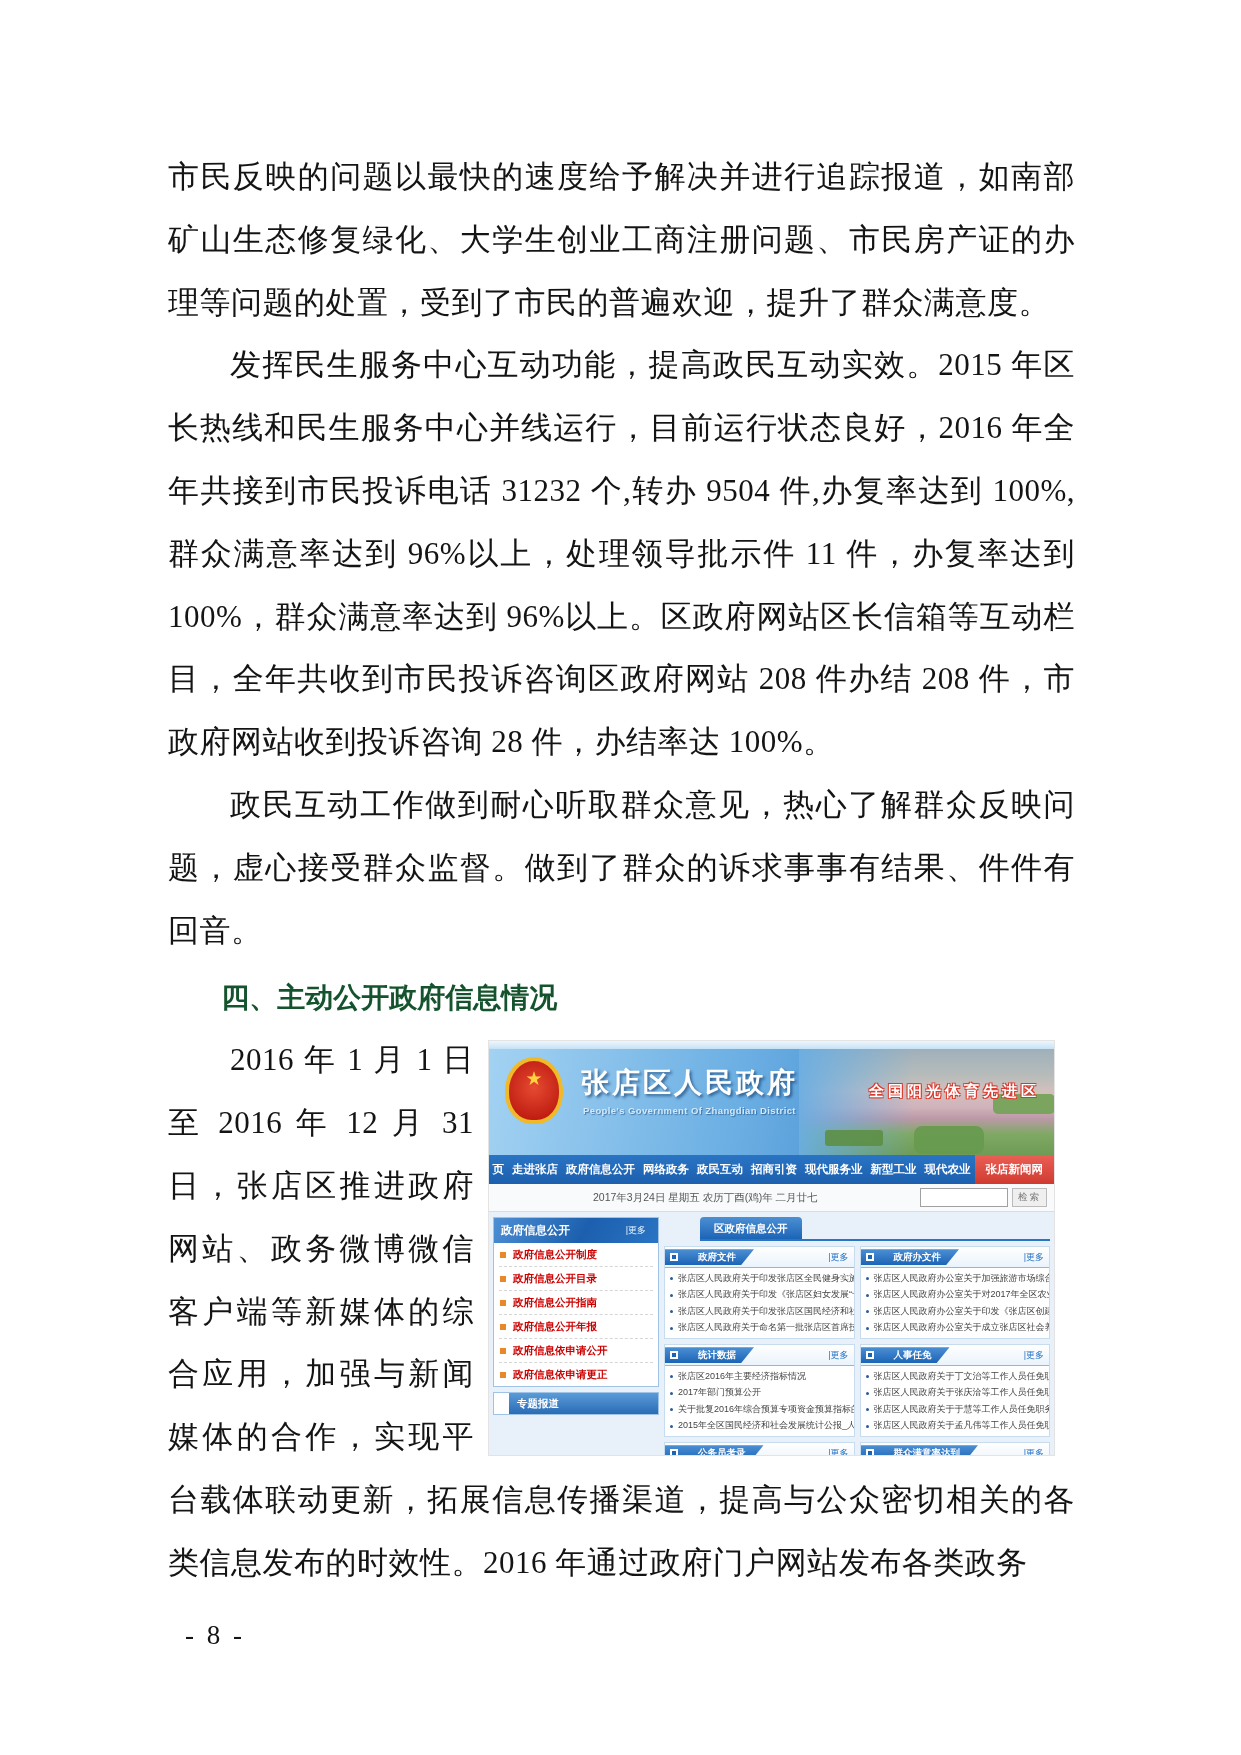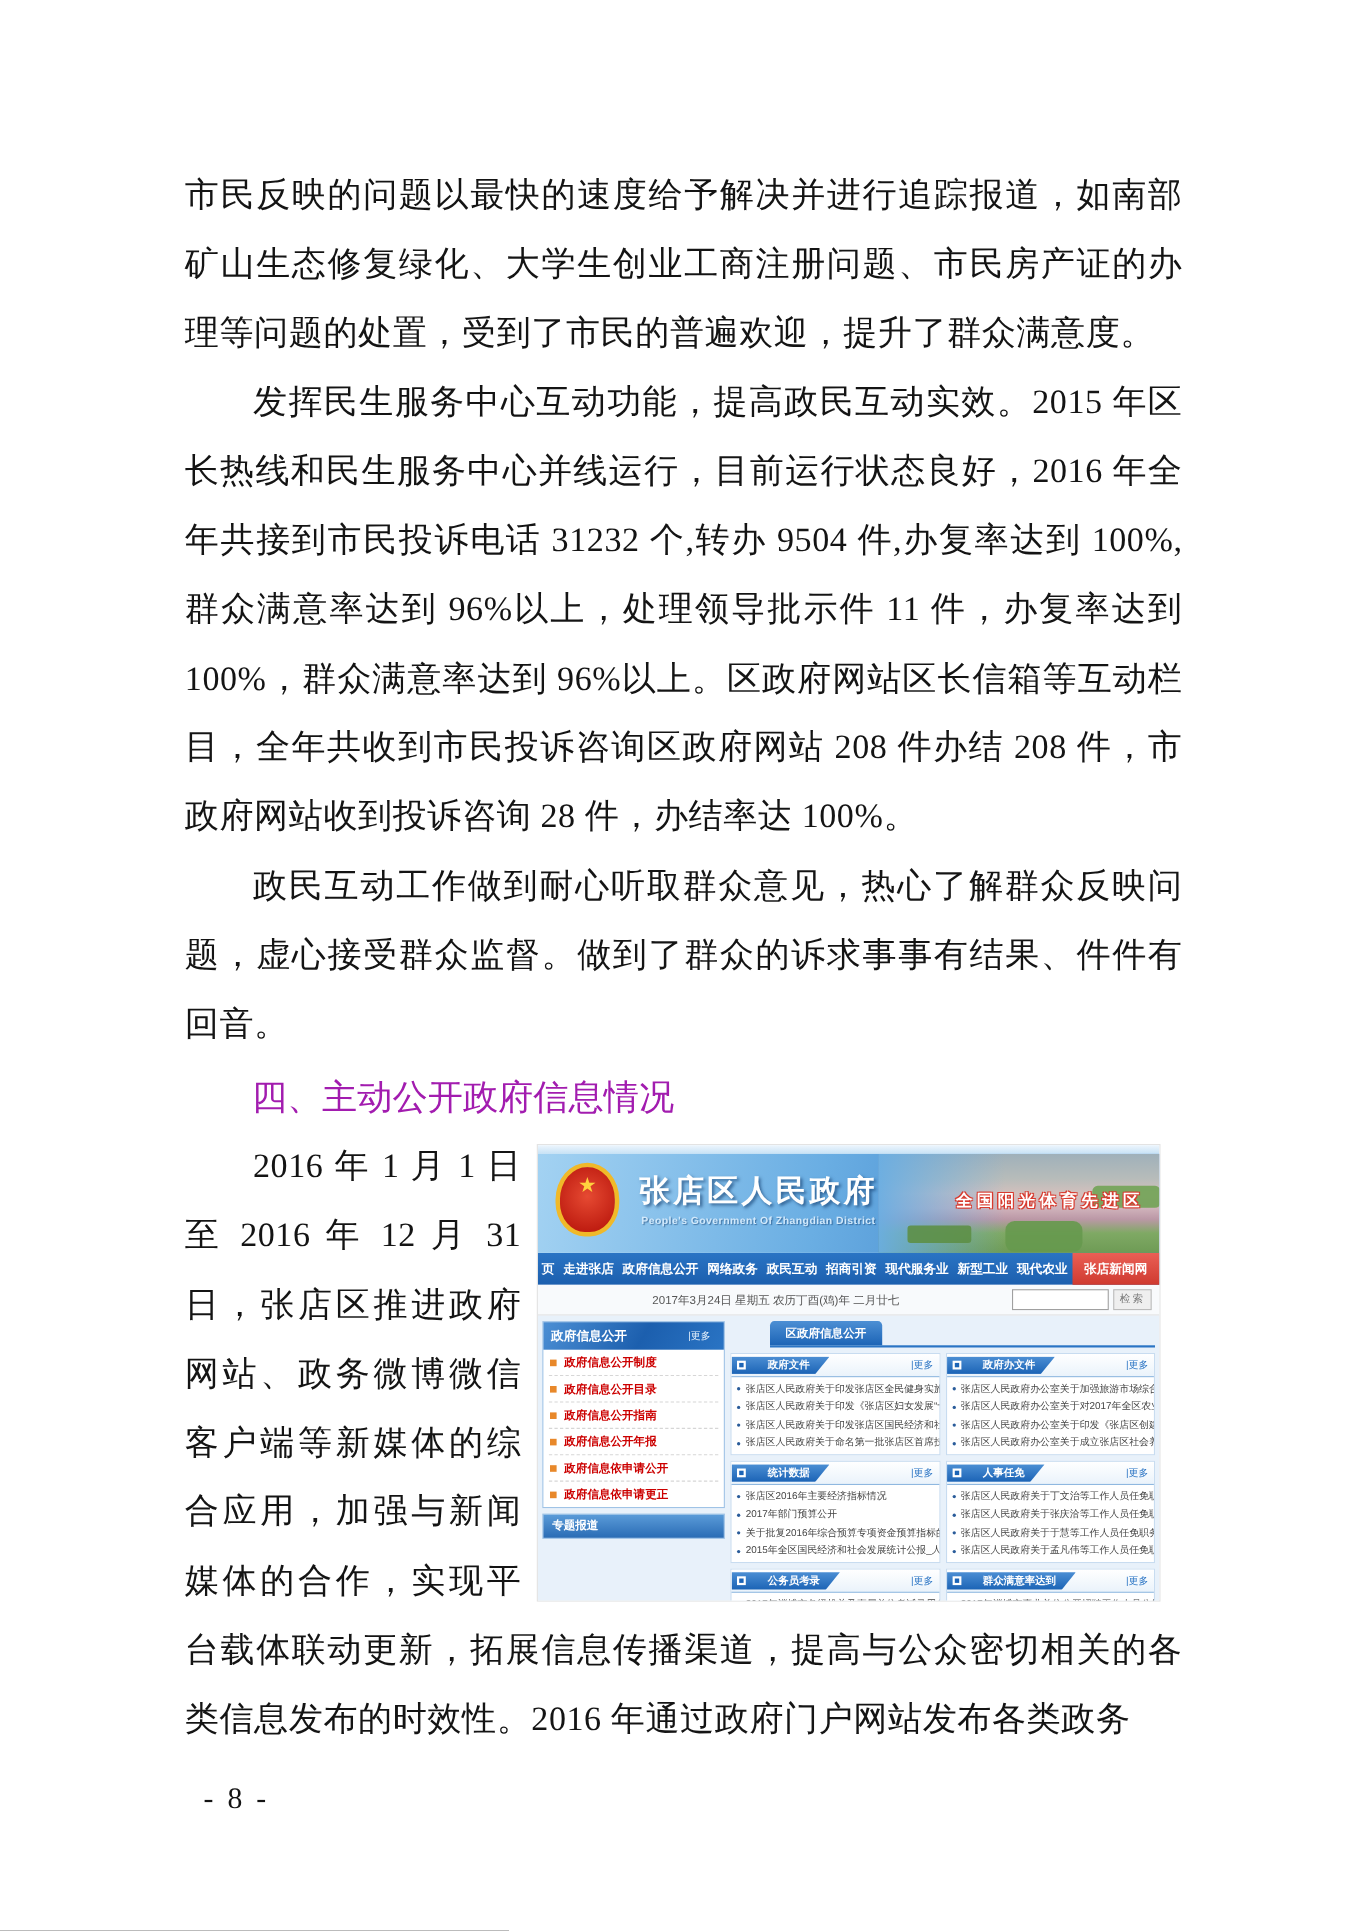--- a/index.html
+++ b/index.html
@@ -3,30 +3,30 @@
 <meta charset="utf-8">
 <style>
   html,body{margin:0;padding:0;background:#888;}
   .page{position:relative;width:1241px;height:1755px;margin:0 auto;background:#fff;
         box-sizing:border-box;padding:146px 166px 0 168px;overflow:hidden;
         font-family:"Liberation Serif","DejaVu Serif",serif;color:#141414;}
   .body-text{margin:0;font-size:31px;line-height:62.8px;text-align:justify;
              text-indent:2em;letter-spacing:.5px;}
   .no-indent{text-indent:0;}
   .heading{margin:4px 0 0 0;font-family:"Liberation Sans","DejaVu Sans",sans-serif;
-           font-size:32px;line-height:63px;font-weight:normal;text-indent:1.9em;color:#a21caf;}
+           font-size:28px;line-height:63px;font-weight:bold;text-indent:1.9em;color:#14532d;}
   .wrap-section{position:relative;}
   .page-number{position:absolute;left:185px;top:1620px;font-size:27px;letter-spacing:3px;}
 
   
   .website{float:right;width:567px;height:416px;margin:11px 20px 2px 14px;
            box-sizing:border-box;border:1px solid #e3e3e3;background:#fff;
            font-family:"Liberation Sans","DejaVu Sans",sans-serif;overflow:hidden;}
   .ws-topstrip{height:8px;background:linear-gradient(180deg,#eef6fd,#c6e1f5);}
-  .ws-banner{position:relative;height:90px;
+  .ws-banner{position:relative;height:106px;
              background:linear-gradient(100deg,#a3d2f2 0%,#6aaee3 45%,#2f74c0 100%);overflow:hidden;}
   .ws-emblem{position:absolute;left:16px;top:8px;width:58px;height:67px;box-sizing:border-box;
              background:radial-gradient(circle at 50% 45%,#e64a32,#c01e12 75%);
              border:4px solid #f0b929;border-radius:50% 50% 46% 46%;
              display:flex;justify-content:center;}
   .ws-emblem::before{content:"★";color:#ffd23e;font-size:19px;line-height:1;margin-top:8px;}
   .ws-title{position:absolute;left:92px;top:15px;font-size:28px;font-weight:bold;color:#fff;
             letter-spacing:3px;text-shadow:2px 2px 3px rgba(10,50,100,.65);white-space:nowrap;}
   .ws-subtitle{position:absolute;left:94px;top:56px;font-size:9.5px;font-weight:bold;color:#d2e9fb;
                letter-spacing:.4px;text-shadow:1px 1px 1px rgba(10,50,100,.5);white-space:nowrap;}
@@ -61,21 +61,21 @@
                background:linear-gradient(120deg,#4c8fd4,#1c5fae 55%,#2a74c4);color:#fff;
                font-size:11.5px;font-weight:bold;}
   .ws-sp1-head .ws-more{color:#e8f2fc;font-size:9px;font-weight:normal;}
   ul{margin:0;padding:0;}
   .ws-redlinks li{list-style:none;position:relative;margin:0 5px;padding:4.5px 0 4.5px 14px;
                   font-size:10.5px;font-weight:bold;color:#c00;border-bottom:1px dashed #d6d6d6;
                   white-space:nowrap;overflow:hidden;}
   .ws-redlinks li:last-child{border-bottom:none;}
   .ws-redlinks li::before{content:"";position:absolute;left:1px;top:9px;width:6px;height:6px;background:#e8882a;}
   .ws-sp2-head{height:21px;line-height:21px;padding:0 8px;
-               background:linear-gradient(180deg,#5a9bd8,#2a6cb5);color:#fff;font-size:10.5px;font-weight:bold;}
+               background:linear-gradient(180deg,#5a9bd8,#2a6cb5);color:#fff;font-size:10.5px;font-weight:bold;margin-left:15px;}
   .ws-topics li{list-style:none;position:relative;padding:2.5px 2px 2.5px 12px;font-size:9px;color:#333;
                 white-space:nowrap;overflow:hidden;}
   .ws-topics li::before{content:"";position:absolute;left:4px;top:8px;width:3px;height:3px;
                 background:#555;border-radius:50%;}
   .ws-main{flex:1;min-width:0;display:flex;flex-direction:column;}
   .ws-tabbar{height:22px;border-bottom:2px solid #2a74c4;margin-left:36px;}
   .ws-tab{display:inline-block;height:22px;line-height:22px;padding:0 14px;
           background:linear-gradient(180deg,#4c8fd4,#1c64b6);color:#fff;font-size:10.5px;
           font-weight:bold;border-radius:4px 4px 0 0;}
   .ws-grid{display:grid;grid-template-columns:1fr 1fr;gap:5px;margin-top:5px;flex:1;

